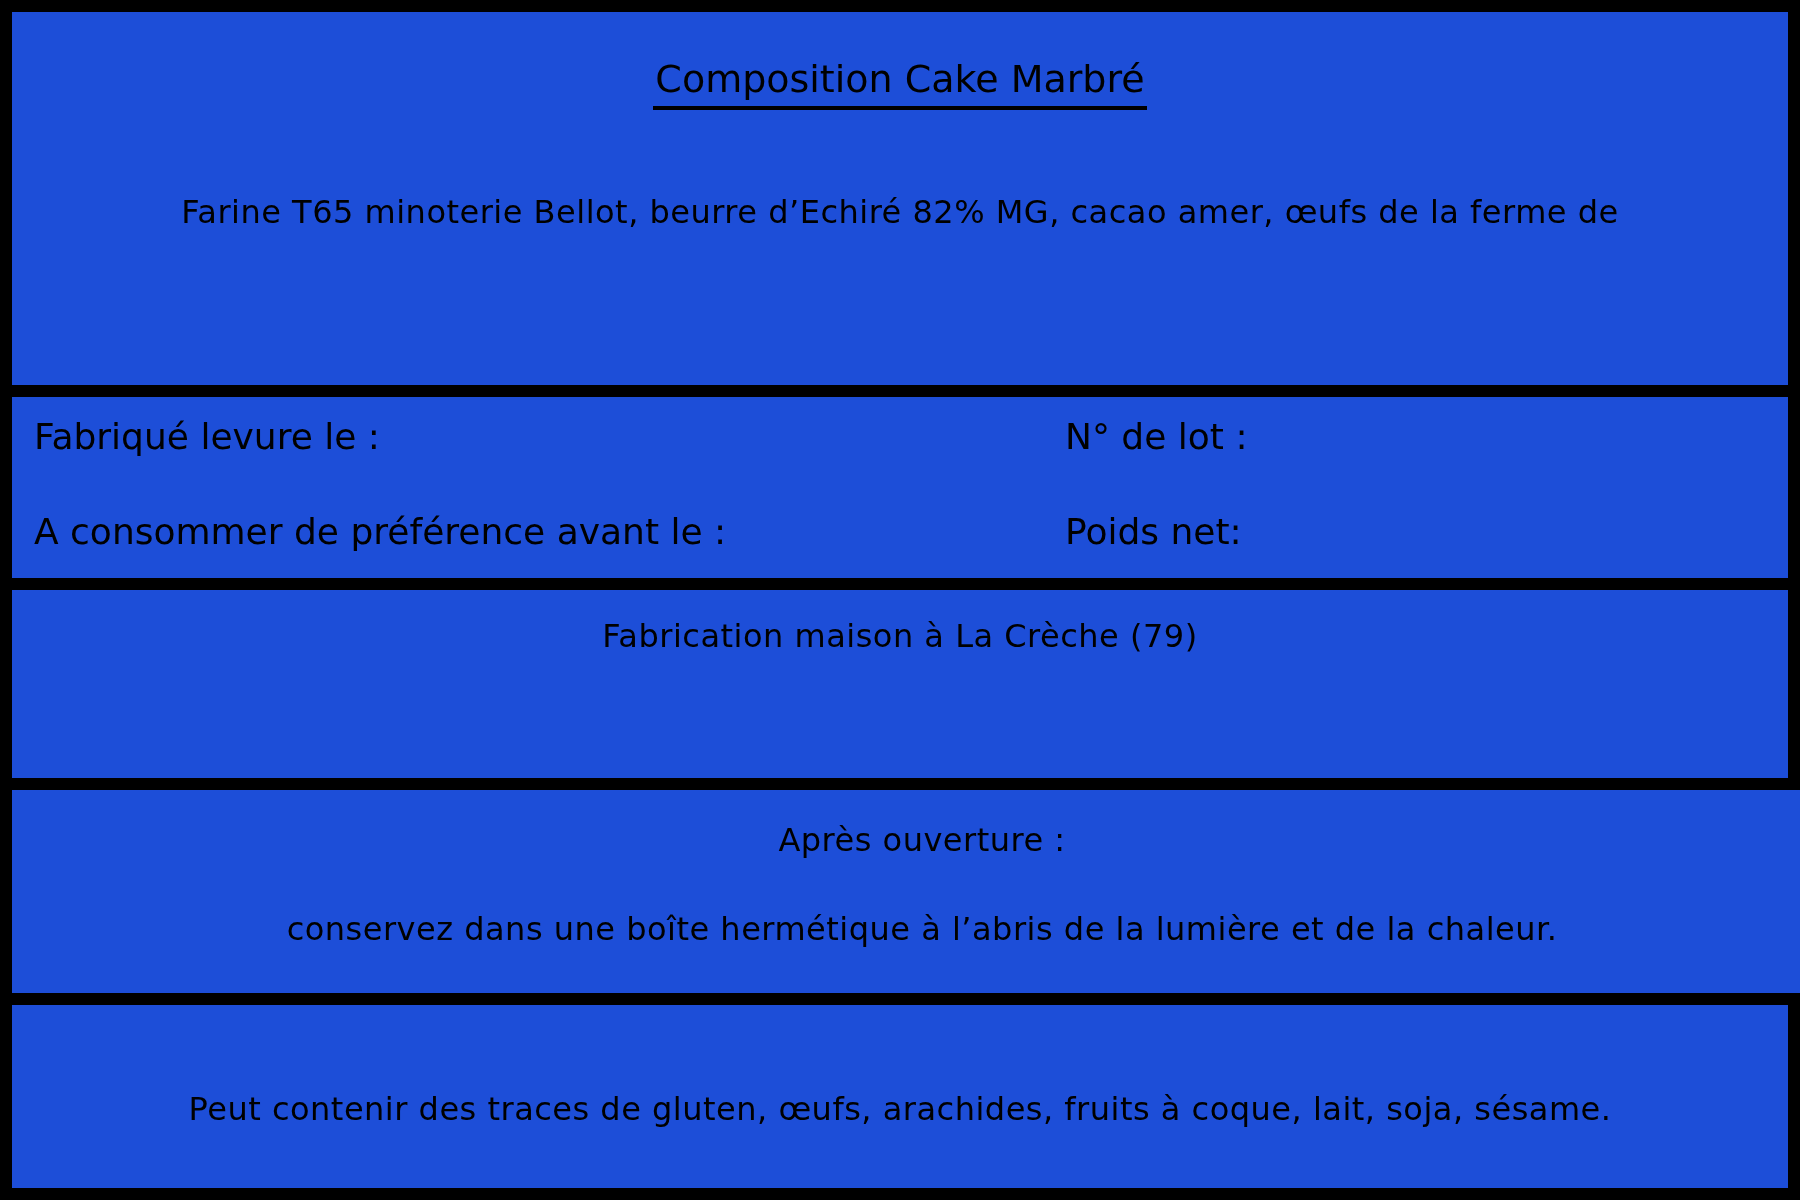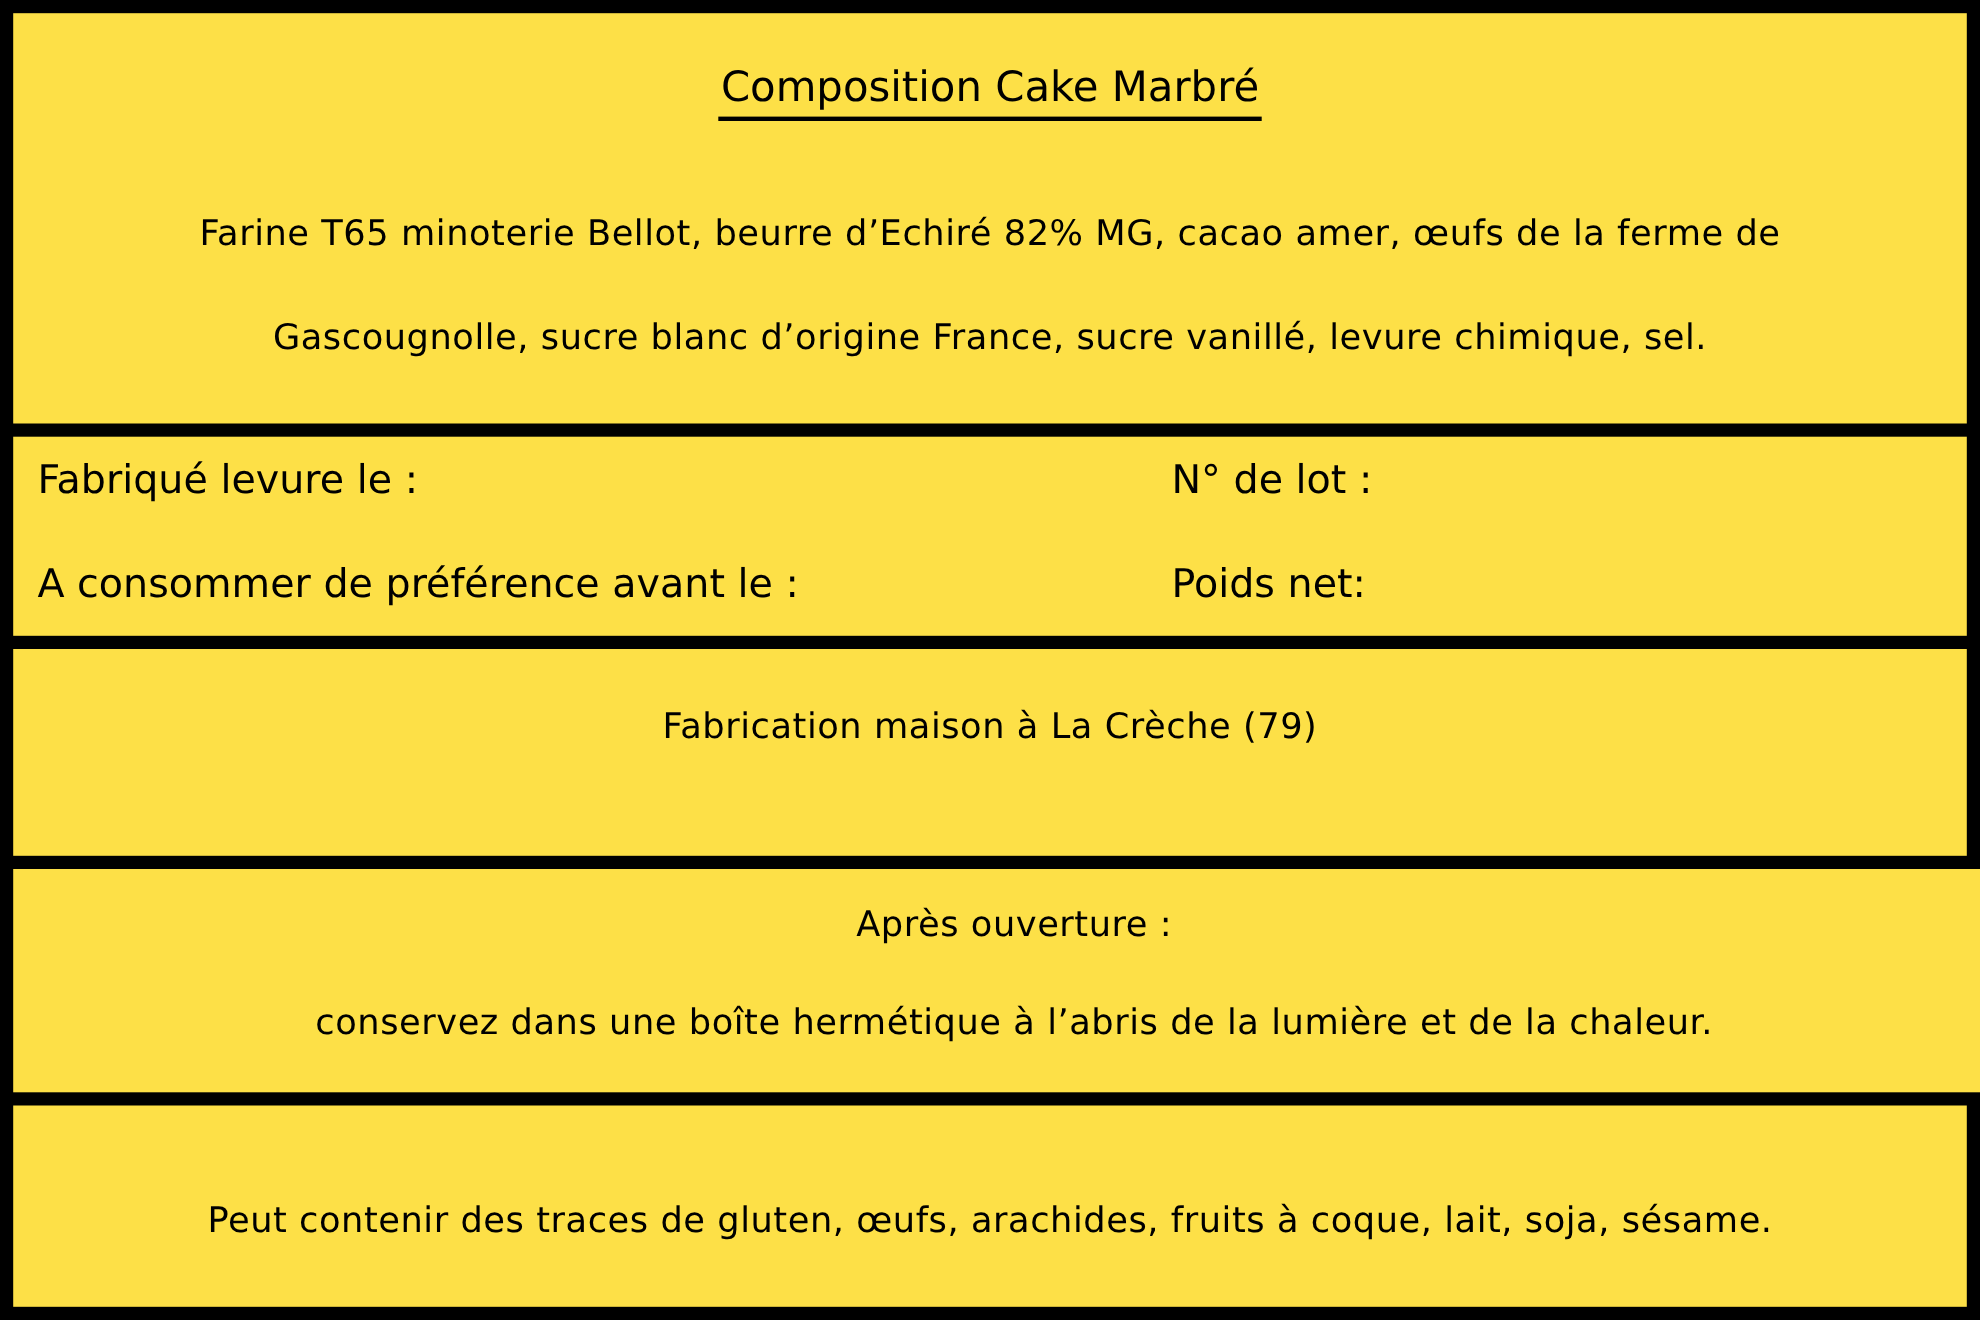--- a/index.html
+++ b/index.html
@@ -1,19 +1,19 @@
 <!DOCTYPE html>
 <html><head>
 <meta charset="utf-8">
 <style>
   html, body { margin: 0; padding: 0; background: #000; }
   body { width: 1800px; height: 1200px; position: relative; overflow: hidden;
          font-family: "DejaVu Sans", sans-serif; color: #000; }
   .label { position: absolute; left: 0; top: 0; width: 1800px; height: 1200px; background: #000; }
-  .section { position: absolute; left: 12px; width: 1776px; background: #fde047; }
+  .section { position: absolute; left: 12px; width: 1776px; background: #1d4ed8; }
   #s1 { top: 12px; height: 373px; }
   #s2 { top: 397px; height: 181px; }
   #s3 { top: 590px; height: 188px; }
   #s4 { top: 790px; height: 203px; padding-left: 44px; }
   #s5 { top: 1005px; height: 183px; text-decoration: underline; }
   .line { position: absolute; left: 0; width: 100%; text-align: center; white-space: nowrap;
           font-size: 32px; line-height: 44px; letter-spacing: 0.5px; }
   .title { position: absolute; left: 0; width: 100%; top: 44px; text-align: center; }
   .title span { display: inline-block; font-size: 38px; line-height: 46px;
                 border-bottom: 4px solid #000; padding: 0 2px 4px; }
@@ -22,32 +22,31 @@
 </head>
 <body>
 
 <div class="label">
 
   <div class="section" id="s1">
     <div class="title">
       <span>Composition Cake Marbré</span>
     </div>
     <div class="line" style="top:178px;">Farine T65 minoterie Bellot, beurre d’Echiré 82% MG, cacao amer, œufs de la ferme de</div>
-    <div class="line" style="top:272px;">Gascougnolle, sucre blanc d’origine France, sucre vanillé, levure chimique, sel.</div>
   </div>
 
   <div class="section" id="s2">
     <div class="field" style="left:22px; top:18px;">Fabriqué levure le :</div>
     <div class="field" style="left:22px; top:113px;text-align:center;">A consommer de préférence avant le :</div>
     <div class="field" style="left:1053px; top:18px;">N° de lot :</div>
     <div class="field" style="left:1053px; top:113px;">Poids net:</div>
   </div>
 
   <div class="section" id="s3">
-    <div class="line" style="top:24px;margin-top:24px;">Fabrication maison à La Crèche (79)</div>
+    <div class="line" style="top:24px;">Fabrication maison à La Crèche (79)</div>
   </div>
 
   <div class="section" id="s4">
     <div class="line" style="top:28px;">Après ouverture :</div>
     <div class="line" style="top:117px;">conservez dans une boîte hermétique à l’abris de la lumière et de la chaleur.</div>
   </div>
 
   <div class="section" id="s5">
     <div class="line" style="top:82px;">Peut contenir des traces de gluten, œufs, arachides, fruits à coque, lait, soja, sésame.</div>
   </div>

